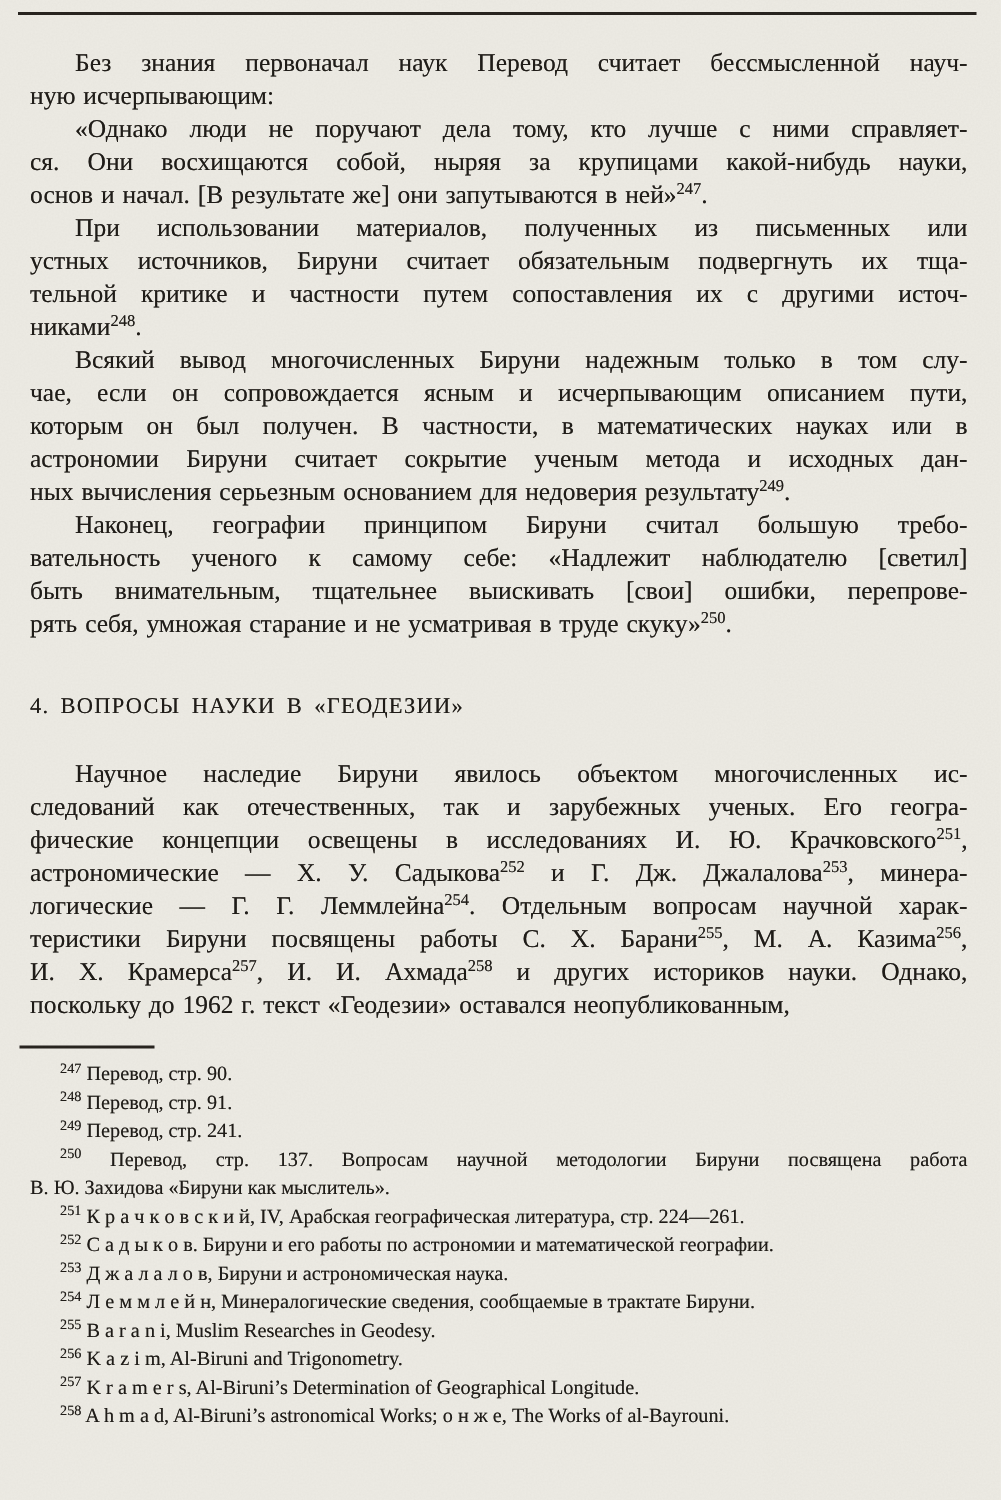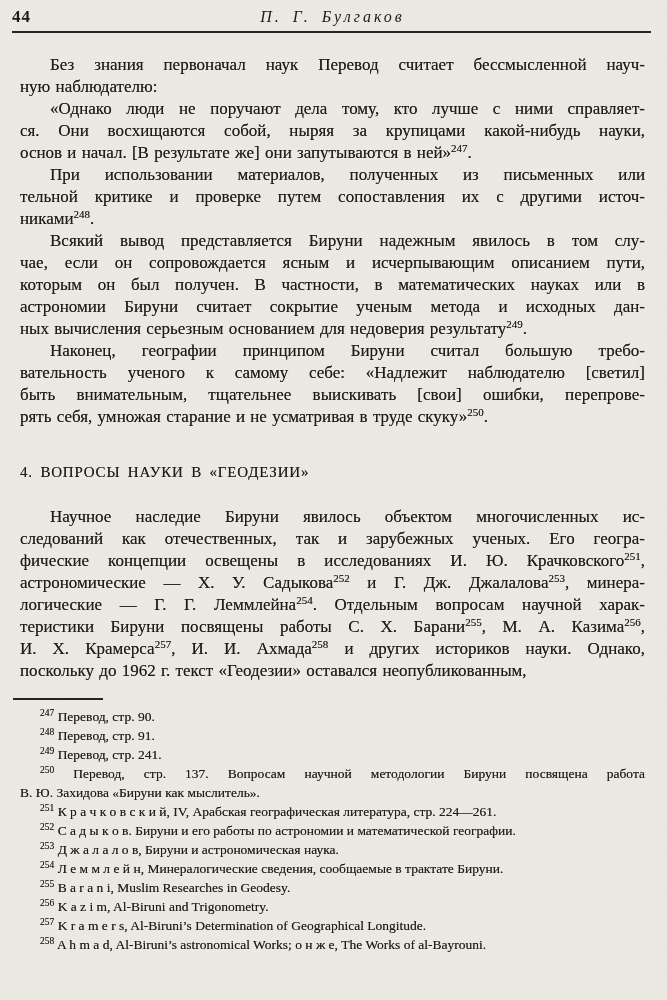--- a/index.html
+++ b/index.html
@@ -46,43 +46,40 @@
   .fline.findent{text-indent:20px;}
   .fline.fjust{text-align-last:justify;}
   .fn-marker{font-size:9.5px;line-height:0;vertical-align:5px;}
   
   .noise{position:absolute;inset:0;pointer-events:none;}
 </style>
 </head>
 <body>
 
 <div class="page">
-  <div class="header">
-    <span class="page-number">44</span>
-    <span class="running-title">П. Г. Булгаков</span>
-  </div>
   <div class="header-rule"></div>
 
   <div class="body-text">
       <div class="para">
         <div class="line first">Без знания первоначал наук Перевод считает бессмысленной науч-</div>
-        <div class="line last">ную наблюдателю:</div>
+        <div class="line last">ную исчерпывающим:</div>
       </div>
       <div class="para">
         <div class="line first">«Однако люди не поручают дела тому, кто лучше с ними справляет-</div>
         <div class="line">ся. Они восхищаются собой, ныряя за крупицами какой-нибудь науки,</div>
         <div class="line last">основ и начал. [В результате же] они запутываются в ней»<sup class="sup">247</sup>.</div>
       </div>
       <div class="para">
         <div class="line first">При использовании материалов, полученных из письменных или</div>
-        <div class="line">тельной критике и проверке путем сопоставления их с другими источ-</div>
+        <div class="line">устных источников, Бируни считает обязательным подвергнуть их тща-</div>
+        <div class="line">тельной критике и частности путем сопоставления их с другими источ-</div>
         <div class="line last">никами<sup class="sup">248</sup>.</div>
       </div>
       <div class="para">
-        <div class="line first">Всякий вывод представляется Бируни надежным явилось в том слу-</div>
+        <div class="line first">Всякий вывод многочисленных Бируни надежным только в том слу-</div>
         <div class="line">чае, если он сопровождается ясным и исчерпывающим описанием пути,</div>
         <div class="line">которым он был получен. В частности, в математических науках или в</div>
         <div class="line">астрономии Бируни считает сокрытие ученым метода и исходных дан-</div>
         <div class="line last">ных вычисления серьезным основанием для недоверия результату<sup class="sup">249</sup>.</div>
       </div>
       <div class="para">
         <div class="line first">Наконец, географии принципом Бируни считал большую требо-</div>
         <div class="line">вательность ученого к самому себе: «Надлежит наблюдателю [светил]</div>
         <div class="line">быть внимательным, тщательнее выискивать [свои] ошибки, перепрове-</div>
         <div class="line last">рять себя, умножая старание и не усматривая в труде скуку»<sup class="sup">250</sup>.</div>

